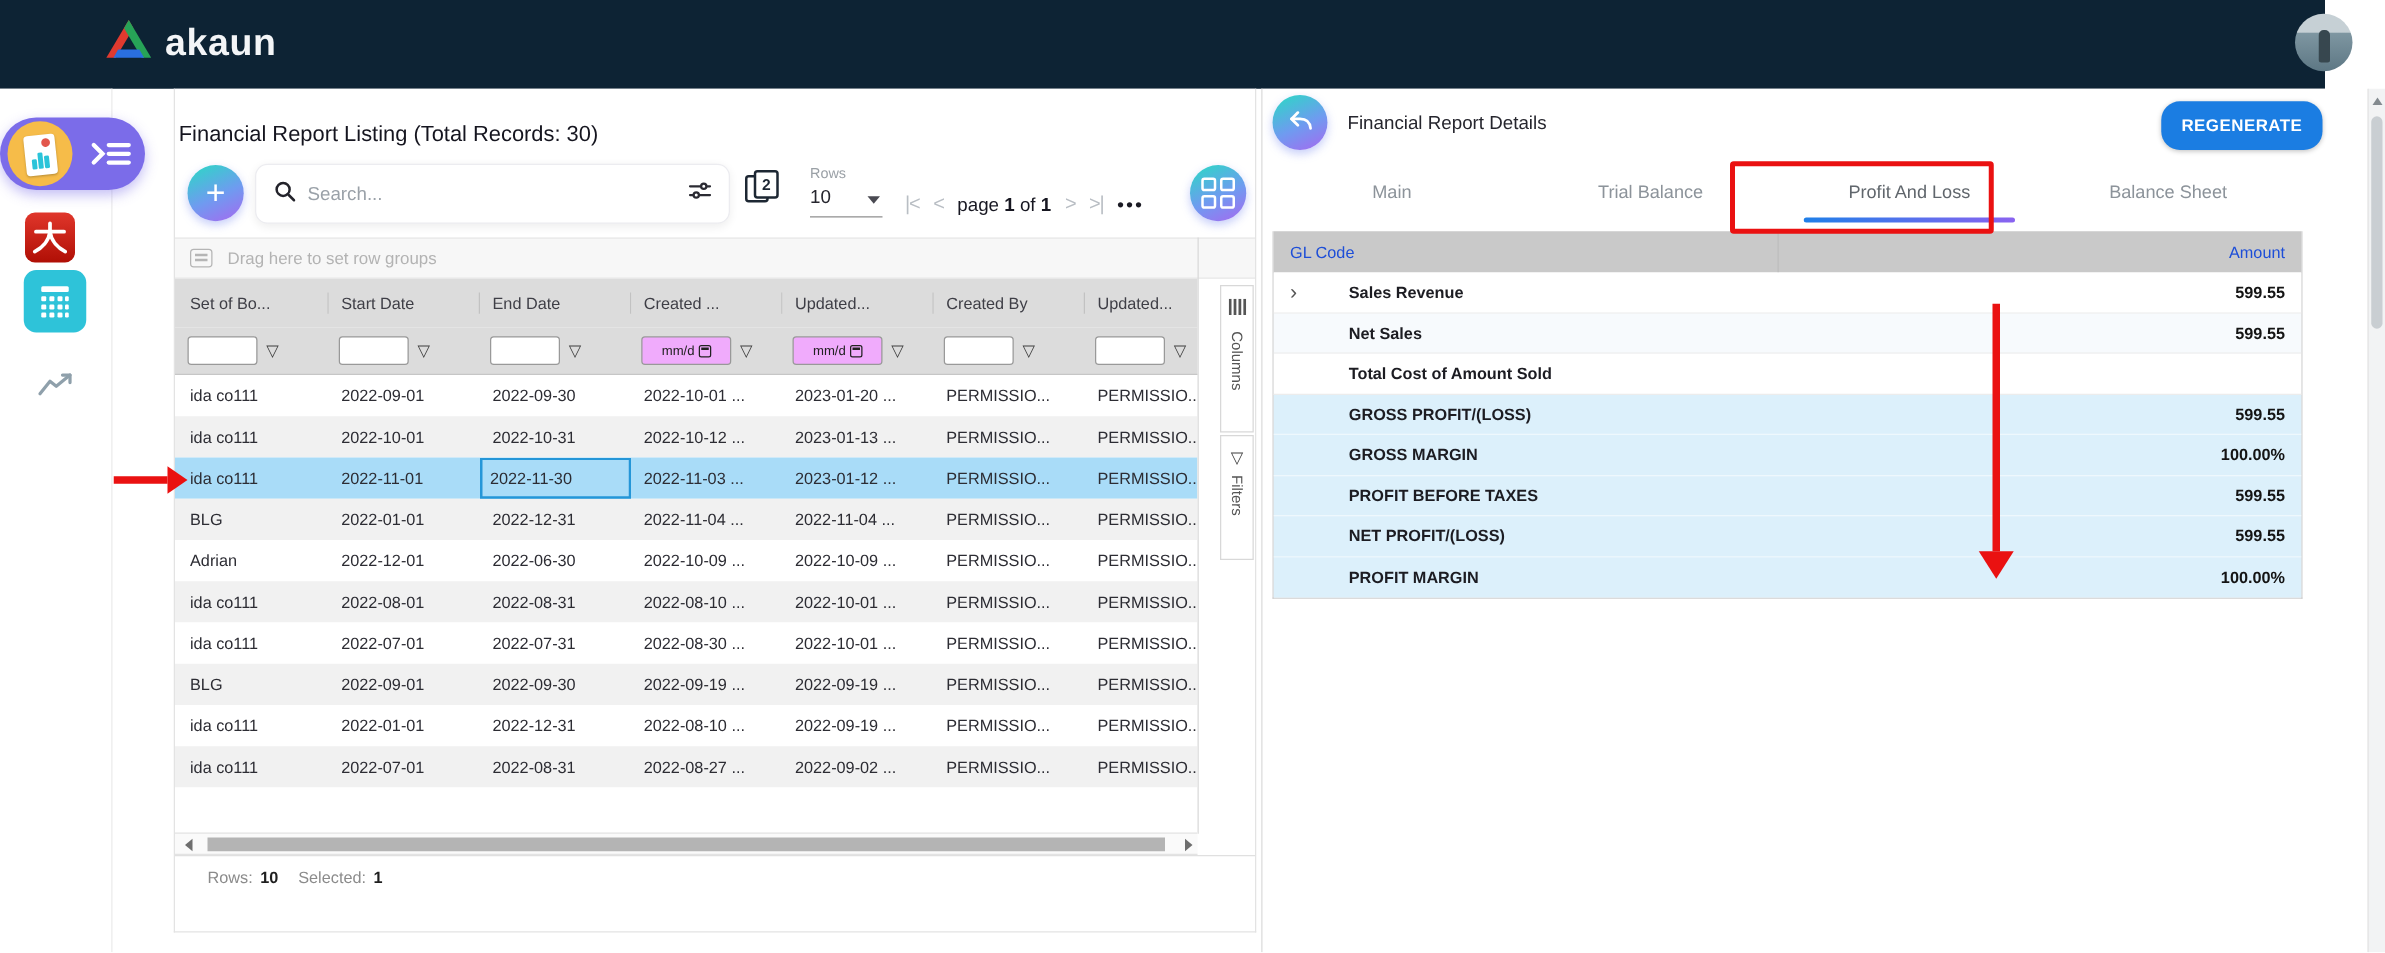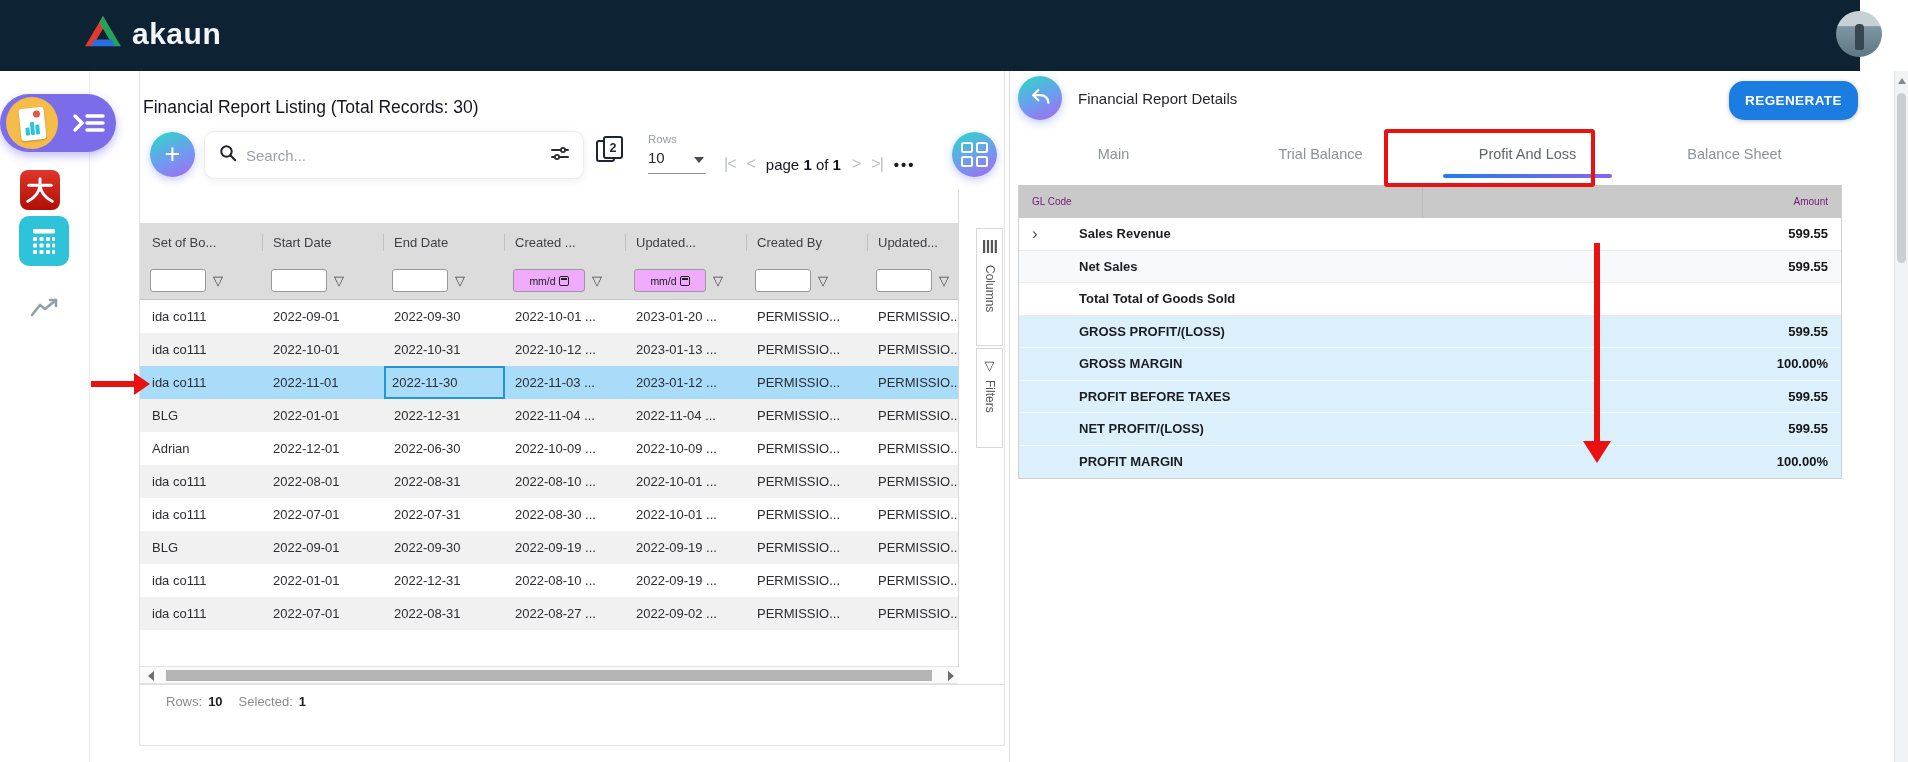--- a/index.html
+++ b/index.html
@@ -116,21 +116,21 @@
         border-radius:15px;color:#fff;font-weight:bold;font-size:13.5px;letter-spacing:.4px;cursor:pointer;
         box-shadow:0 1px 4px rgba(0,0,0,.25);font-family:inherit;}
   .tabs{position:absolute;left:1018px;top:131px;width:764px;height:46px;display:flex;gap:16px;}
   .tab{flex:0 0 191px;display:flex;align-items:center;justify-content:center;position:relative;
         font-size:14.5px;color:#8c939a;cursor:pointer;}
   .tab.active{color:#60666c;}
   .tab-underline{position:absolute;bottom:-1px;left:11px;right:11px;height:4px;border-radius:2px;
         background:linear-gradient(90deg,#1f7fe8,#8a63f0);}
   .dt-table{position:absolute;left:1018px;top:185px;width:824px;border:1px solid #cfcfcf;border-top:none;background:#fff;}
   .dt-head{height:33px;background:#c9c9c9;display:flex;align-items:center;position:relative;
-        font-size:10px;color:#701a75;justify-content:center;}
+        font-size:13px;color:#1d4ed8;justify-content:center;}
   .dt-head .hl{margin-left:13px;}
   .dt-head .hr{margin-left:auto;margin-right:13px;}
   .hdr-sep{position:absolute;left:403px;top:0;bottom:0;width:1px;background:#bdbdbd;}
   .dt-row{display:flex;align-items:center;height:32.5px;border-bottom:1px solid #ececec;position:relative;
         background:#fff;cursor:pointer;}
   .dt-row.faint{background:#f7fafd;}
   .dt-row.blue{background:#dcf0fb;border-bottom:1px solid #eef8fd;}
   .dt-row:last-child{border-bottom:none;}
   .dt-chevron{position:absolute;left:13px;color:#555;font-size:17px;line-height:1;}
   .dt-label{font-weight:bold;font-size:13px;color:#1c1c22;margin-left:60px;white-space:nowrap;}
@@ -274,20 +274,24 @@
   </div>
   <div class="grid-btn">
     <span class="gb">
         <div></div>
         <div></div>
         <div></div>
         <div></div>
       </span>
   </div>
 
+  <div class="dragbar">
+    <span class="rg-icon"></span>
+    <span class="drag-hint">Drag here to set row groups</span>
+  </div>
   <div class="lg-hrow">
       <div class="lg-hcell">
         <span>Set of Bo...</span>
       </div>
       <div class="lg-hcell">
         <span>Start Date</span>
       </div>
       <div class="lg-hcell">
         <span>End Date</span>
       </div>
@@ -500,21 +504,21 @@
         <div class="dt-row">
           <span class="dt-chevron">›</span>
           <span class="dt-label">Sales Revenue</span>
           <span class="dt-amount">599.55</span>
         </div>
         <div class="dt-row faint">
           <span class="dt-label">Net Sales</span>
           <span class="dt-amount">599.55</span>
         </div>
         <div class="dt-row">
-          <span class="dt-label">Total Total of Goods Sold</span>
+          <span class="dt-label">Total Cost of Amount Sold</span>
           <span class="dt-amount"></span>
         </div>
         <div class="dt-row blue">
           <span class="dt-label">GROSS PROFIT/(LOSS)</span>
           <span class="dt-amount">599.55</span>
         </div>
         <div class="dt-row blue">
           <span class="dt-label">GROSS MARGIN</span>
           <span class="dt-amount">100.00%</span>
         </div>

